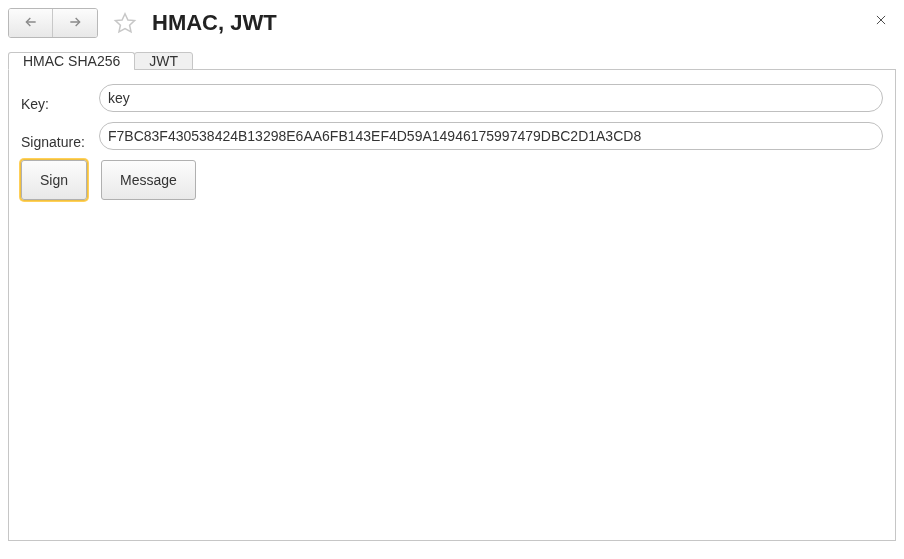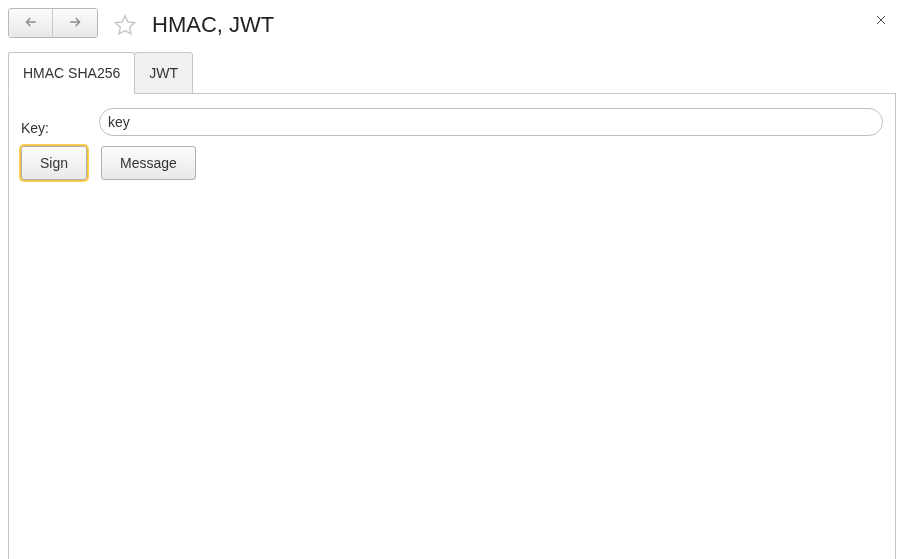--- a/index.html
+++ b/index.html
@@ -9,24 +9,25 @@
     font-family: Arial, Helvetica, sans-serif;
     font-size: 14px;
     color: #333;
     background: #fff;
     width: 904px;
     height: 559px;
     overflow: hidden;
   }
   .header {
     display: flex;
-    align-items: flex-end;
+    align-items: center;
     gap: 8px;
     margin-bottom: 14px;
     position: relative;
+    font-weight: bold;
   }
   .nav-buttons {
     display: flex;
     border: 1px solid #b8b8b8;
     border-radius: 3px;
     overflow: hidden;
   }
   .nav-btn {
     width: 44px;
     height: 28px;
@@ -75,21 +76,21 @@
   
   .tabs-wrap {
     margin-top: 12px;
   }
   .tab-bar {
     display: flex;
     position: relative;
     z-index: 2;
   }
   .tab {
-    padding: 12px 14px;
+    padding: 0 14px;
     border: 1px solid #c6c6c6;
     background: #f0f0f0;
     cursor: pointer;
     font-size: 14px;
     color: #333;
     margin-right: -1px;
     border-top-left-radius: 3px;
     border-top-right-radius: 3px;
     position: relative;
   }
@@ -126,21 +127,21 @@
     background: #fff;
     outline: none;
     font-family: inherit;
   }
   .btn-row {
     display: flex;
     gap: 14px;
     margin-top: 8px;
   }
   .btn {
-    height: 34px;
+    height: 40px;
     border: 1px solid #b0b0b0;
     background: linear-gradient(to bottom, #fcfcfc, #e9e9e9);
     border-radius: 3px;
     padding: 0 18px;
     font-size: 14px;
     color: #333;
     cursor: pointer;
     font-family: inherit;
   }
   .btn.focused {
@@ -198,20 +199,24 @@
   </div>
 
   <div class="tab-panel">
 
     <div class="row">
       <span class="row-label">Key:</span>
       <input type="text" value="key" style="">
     </div>
 
 
+    <div class="row">
+      <span class="row-label">Signature:</span>
+      <input type="text" value="F7BC83F430538424B13298E6AA6FB143EF4D59A14946175997479DBC2D1A3CD8" style="">
+    </div>
 
     <div class="btn-row">
       <button class="btn focused">
         <span>Sign</span>
       </button>
       <button class="btn">
         <span>Message</span>
       </button>
     </div>
 

